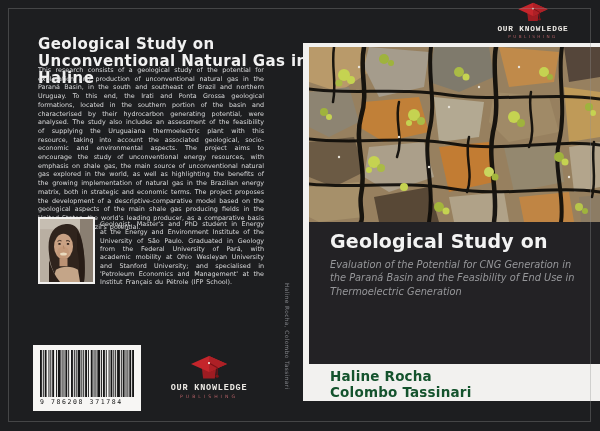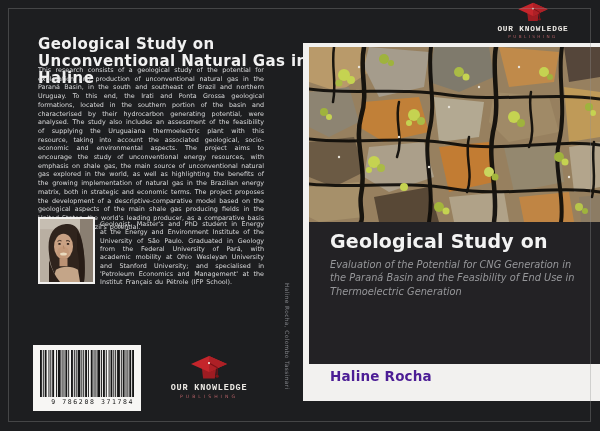--- a/index.html
+++ b/index.html
@@ -37,21 +37,21 @@
     color:#83858a;font-size:5.8px;letter-spacing:.4px;white-space:nowrap;
   }
 
   
   .barcode{
     position:absolute;left:33px;top:345px;width:108px;height:66px;
     background:#f7f6f4;padding:5px 7px 4px 7px;
   }
   .barcode svg{display:block;width:100%;height:47px;}
   .barcode-digits{
-    margin-top:1px;text-align:right;
+    margin-top:1px;text-align:left;
     font-family:"DejaVu Sans Mono", monospace;
     color:#141414;font-size:6.5px;letter-spacing:1.6px;white-space:nowrap;
   }
 
   
   .logo{position:absolute;text-align:center;}
   .logo .cap{display:block;margin:0 auto;}
   .logo-name{
     font-family:Liberation Mono, monospace;font-weight:bold;
     color:#ece9e4;letter-spacing:.8px;white-space:nowrap;
@@ -82,21 +82,21 @@
   }
   .front-subtitle{
     margin:5px 0 0 0;width:258px;
     color:#96979a;font-size:9.8px;font-style:italic;line-height:13.5px;
   }
   .author-strip{
     position:absolute;left:303px;top:364px;width:297px;height:37px;
     background:#f2f1ef;padding:4px 0 0 27px;
   }
   .author-name{
-    color:#4c1d95;font-size:13.5px;font-weight:bold;line-height:16px;
+    color:#14532d;font-size:13.5px;font-weight:bold;line-height:16px;
     letter-spacing:.2px;white-space:nowrap;
   }
 
   
   .frame-border{
     position:absolute;left:8px;top:8px;width:583px;height:414px;
     border:1px solid rgba(145,145,145,.35);pointer-events:none;z-index:40;
   }
 </style>
 </head>
@@ -303,17 +303,18 @@
 
     <div class="title-block">
       <h2 class="front-title" style="margin:0;">
         <div>Geological Study on</div>
       </h2>
       <p class="front-subtitle">Evaluation of the Potential for CNG Generation in the Paraná Basin and the Feasibility of End Use in Thermoelectric Generation</p>
     </div>
 
     <div class="author-strip">
       <div class="author-name">Haline Rocha</div>
+      <div class="author-name">Colombo Tassinari</div>
     </div>
   </section>
 
   <div class="frame-border"></div>
 </div>
 
 </body></html>

